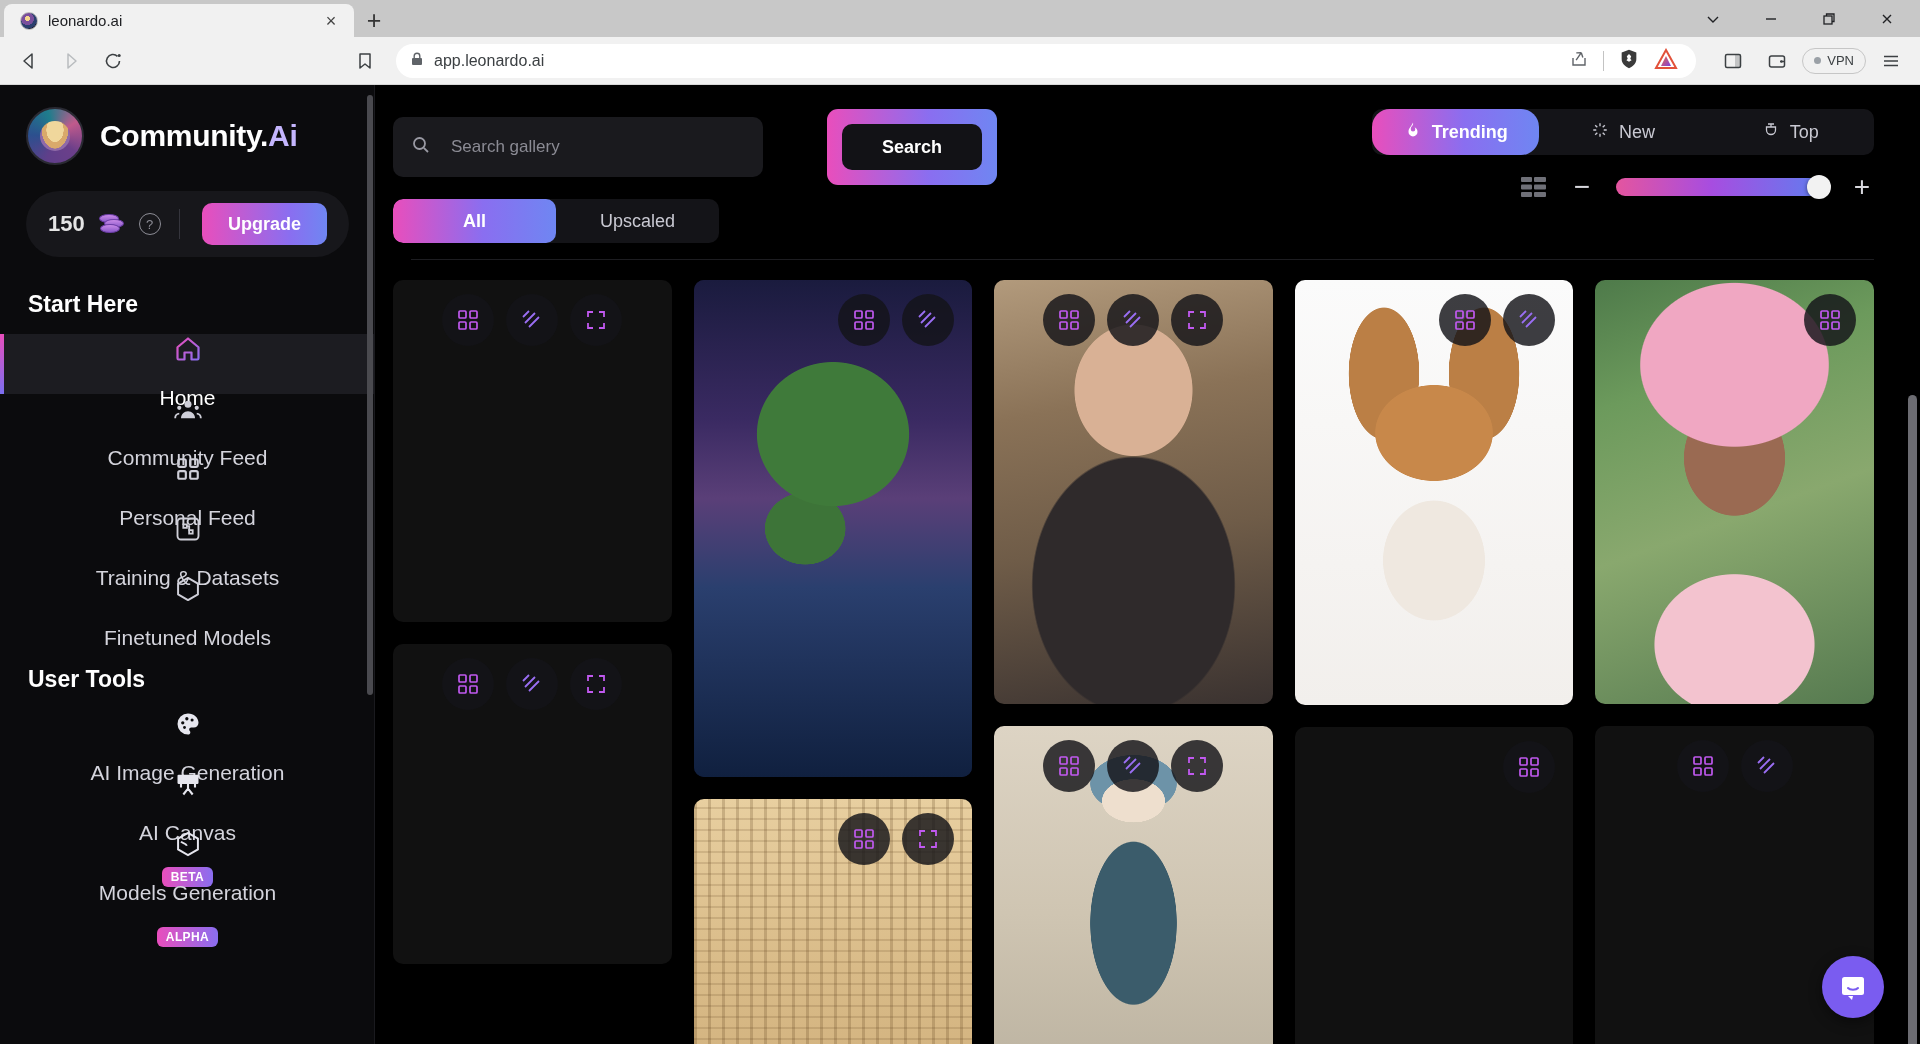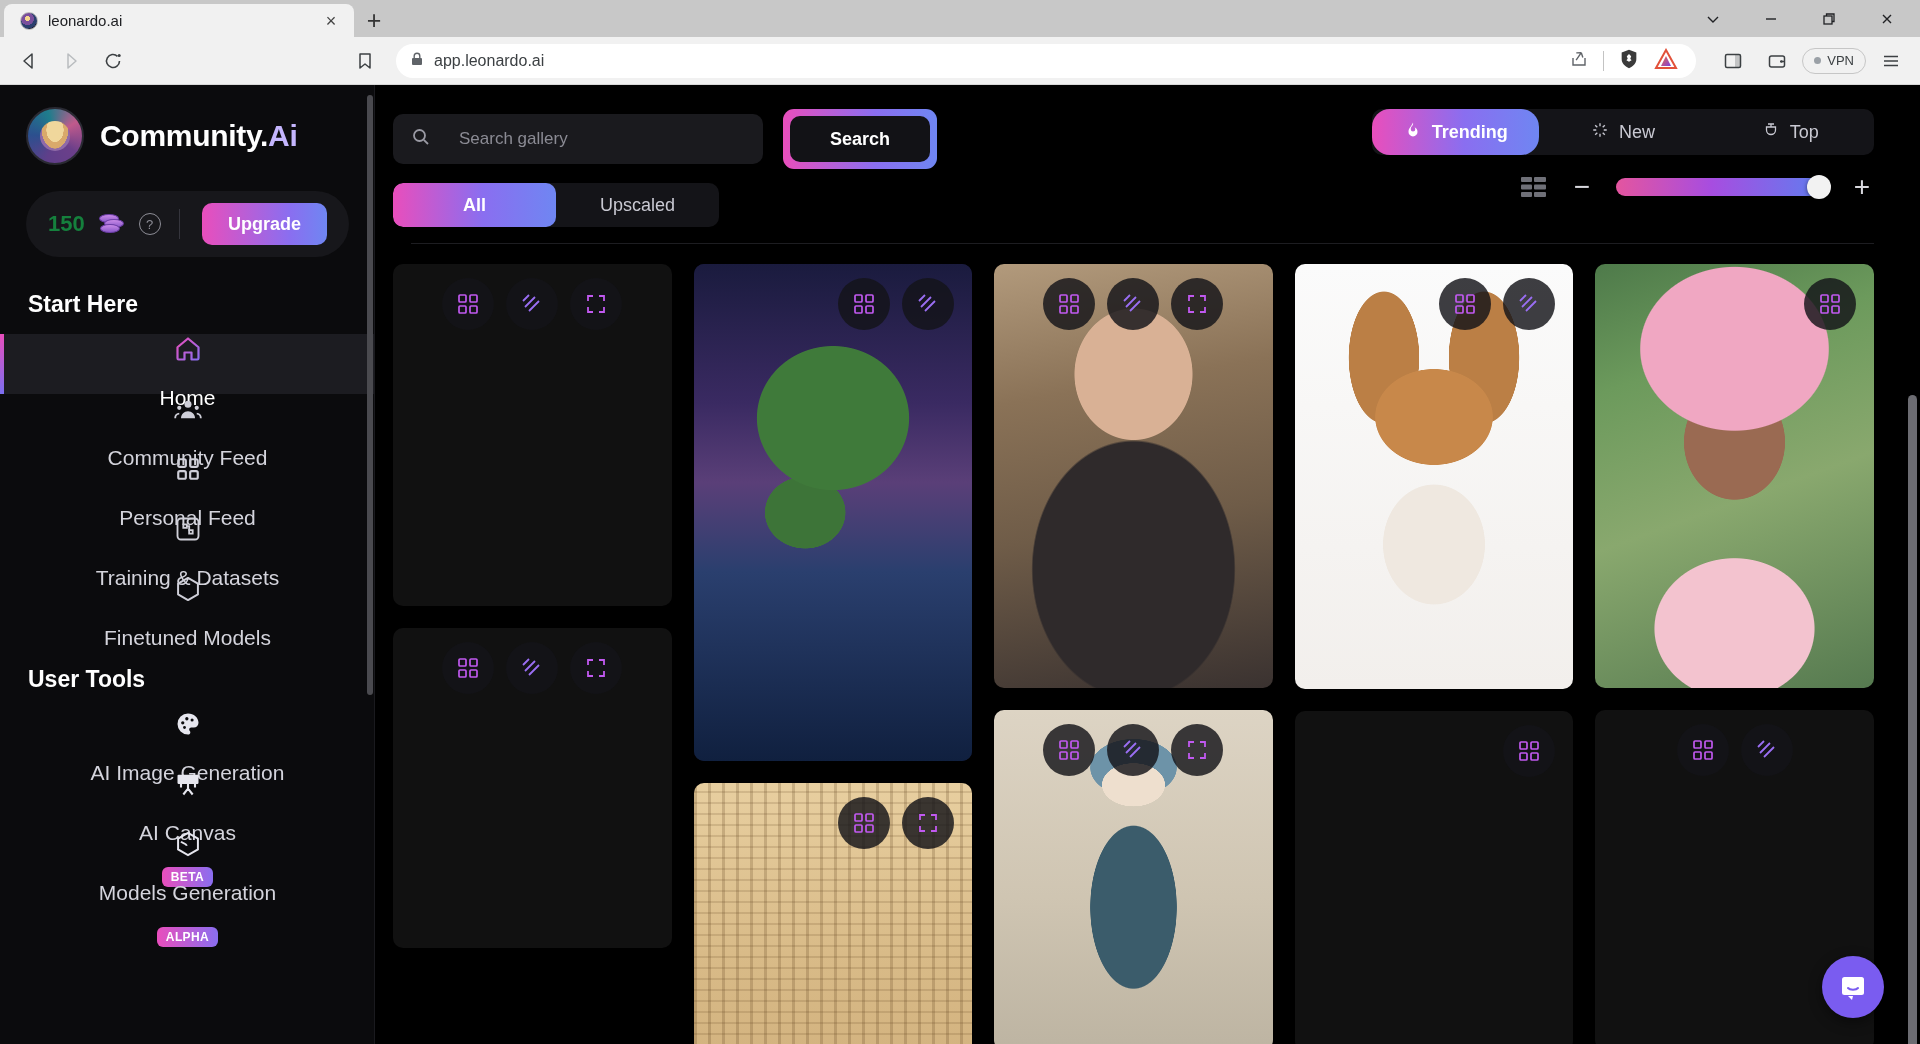--- a/index.html
+++ b/index.html
@@ -88,21 +88,21 @@
     border-radius: 50%;
     background: radial-gradient(ellipse at 50% 30%, #f0d79c 0 40%, #d9a96b 41% 62%, #8f6aa8 63% 100%);
   }
   .brand-name { font-size: 30px; font-weight: 700; color: #fff; letter-spacing: -0.3px; }
   .brand-name .ai { color: #c4b5fd; }
 
   .credits {
     margin: 0 26px 34px 26px; height: 66px; border-radius: 33px; background: #17171b;
     display: flex; align-items: center; padding: 0 22px; gap: 14px;
   }
-  .credits-num { font-size: 22px; font-weight: 700; color: #15803d; }
+  .credits-num { font-size: 22px; font-weight: 700; color: #e5e5e5; }
   .coin {
     width: 26px; height: 20px; position: relative; flex: 0 0 26px;
   }
   .coin i {
     position: absolute; width: 20px; height: 9px; border-radius: 50%;
     background: linear-gradient(180deg, #c98ae8, #8b59c9); border: 1px solid #6d3fa8;
   }
   .coin i:nth-child(1) { left: 0; top: 0; }
   .coin i:nth-child(2) { left: 5px; top: 5px; }
   .coin i:nth-child(3) { left: 1px; top: 10px; }
@@ -143,32 +143,33 @@
     background: #4a4a4f; border-radius: 3px;
   }
   .sidebar-edge { position: absolute; right: 0; top: 0; bottom: 0; width: 1px; background: #1a1a1e; }
 
   
   .main { flex: 1; background: #000; display: flex; flex-direction: column; overflow: hidden; position: relative; }
 
   .topbar { padding: 24px 46px 0 18px; }
   .row1 { display: flex; align-items: center; gap: 20px; }
   .searchbox {
-    width: 370px; height: 50px; background: #1a1a1e; border-radius: 10px;
-    display: flex; align-items: center; gap: 28px; padding: 0 18px;
+    width: 370px; height: 60px; background: #1a1a1e; border-radius: 10px;
+    display: flex; align-items: center; gap: 20px; padding: 0 18px;
   }
   .searchbox input {
     background: transparent; border: none; outline: none; color: #cfcfd6;
     font-size: 17px; font-family: inherit; flex: 1;
   }
   .searchbox input::placeholder { color: #8b8b94; }
   .search-btn-wrap {
-    padding: 7px; border-radius: 11px;
+    padding: 15px; border-radius: 11px;
     background: linear-gradient(90deg,#e94ebc,#8a6ef0 60%,#6f86f2);
     display: inline-block;
+    margin-left: 44px;
   }
   .search-btn-inner {
     width: 140px; height: 46px; border-radius: 10px; background: #121216;
     color: #fff; font-size: 18px; font-weight: 700;
     display: flex; align-items: center; justify-content: center; cursor: pointer;
   }
   .segment {
     margin-top: 14px; display: inline-flex; background: #141418; border-radius: 10px; overflow: hidden;
     height: 44px;
   }

